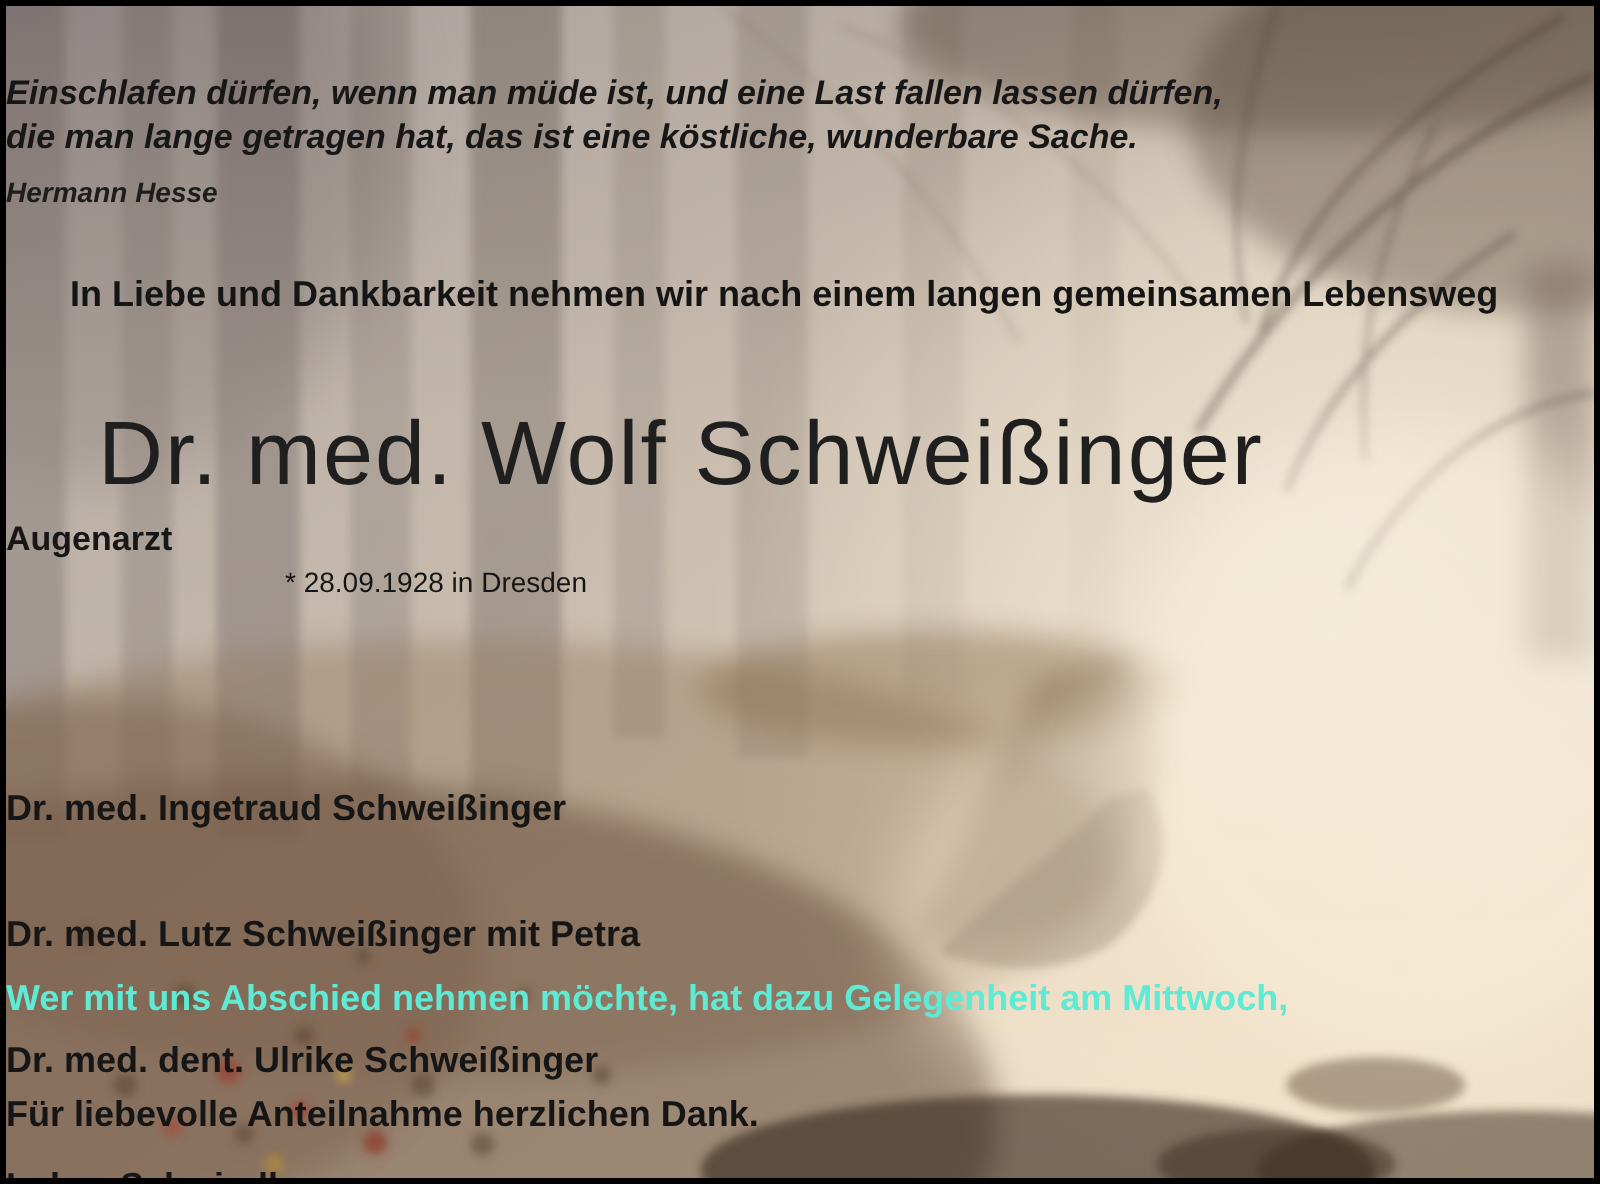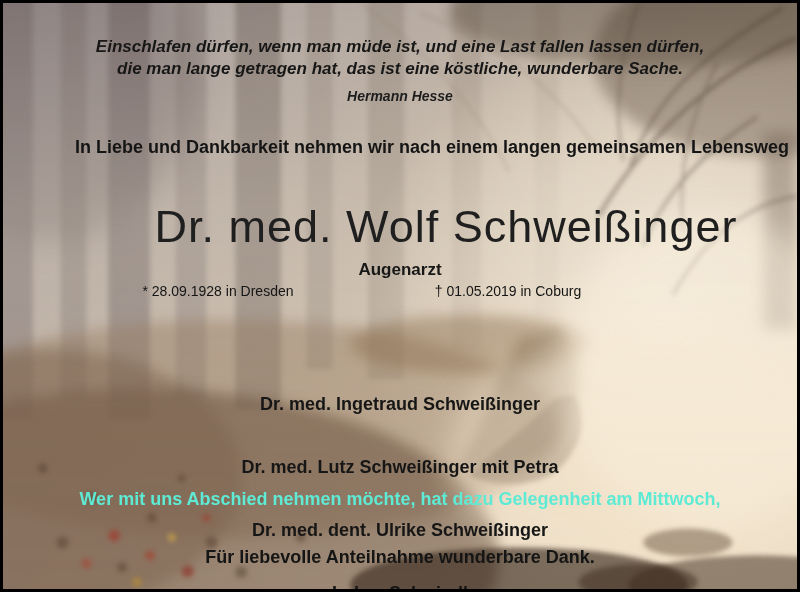--- a/index.html
+++ b/index.html
@@ -6,21 +6,21 @@
   #stage{
     position:relative;
     width:800px;height:592px;
     box-sizing:border-box;
     border:3px solid #000;
     overflow:hidden;
     font-family:"Liberation Sans", sans-serif;
     color:#1b1b1b;
   }
   #bg{position:absolute;inset:0;width:100%;height:100%;}
-  .txt{position:absolute;left:0;width:100%;text-align:center;white-space:pre;}
+  .txt{position:absolute;left:0;width:100%;white-space:pre;}
   .quote{
     top:33px;
     font-size:17px;font-weight:bold;font-style:italic;
     line-height:21.5px;color:#171717;
   }
   .attribution{
     top:85px;
     font-size:14px;font-weight:bold;font-style:italic;color:#1d1d1d;
   }
   .intro{
@@ -181,28 +181,27 @@
   <div class="txt attribution">Hermann Hesse</div>
 
   <div class="txt intro"><span>In Liebe und Dankbarkeit nehmen wir nach einem langen gemeinsamen Lebensweg</span><br></div>
 
   <div class="txt deceased-name">Dr. med. Wolf Schweißinger</div>
 
   <div class="txt profession">Augenarzt</div>
 
   <div class="dates">
     <span class="birth">* 28.09.1928 in Dresden</span>
-    <span class="death">† 01.05.2019 in Coburg</span>
   </div>
 
   <div class="txt mourners">
     <div>Dr. med. Ingetraud Schweißinger</div>
     <div>Dr. med. Lutz Schweißinger mit Petra</div>
     <div>Dr. med. dent. Ulrike Schweißinger</div>
     <div>Lukas Schwindl</div>
     
   </div>
 
   <div class="txt funeral"><span>Wer mit uns Abschied nehmen möchte, hat dazu Gelegenheit am Mittwoch,</span><br></div>
 
-  <div class="txt thanks">Für liebevolle Anteilnahme wunderbare Dank.</div>
+  <div class="txt thanks">Für liebevolle Anteilnahme herzlichen Dank.</div>
 
 </div>
 
 </body></html>

